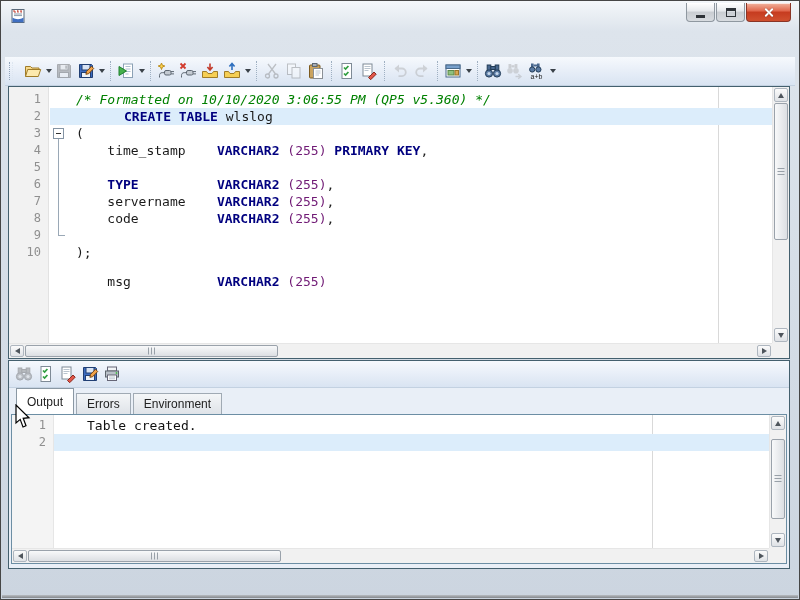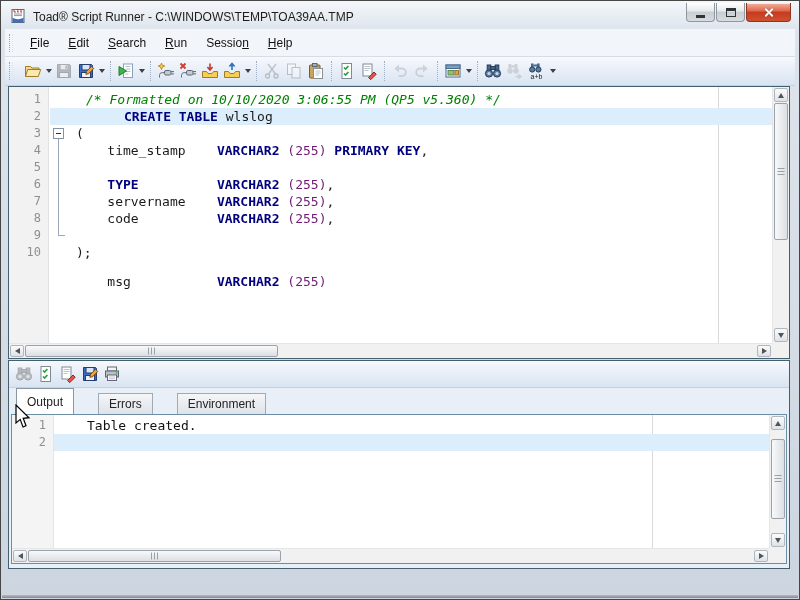--- a/index.html
+++ b/index.html
@@ -95,21 +95,21 @@
     background:linear-gradient(#f8f9fa,#dcdfe3); }
   .hthumb::after { content:""; position:absolute; left:50%; top:50%; width:8px; height:7px;
     transform:translate(-50%,-50%); background:repeating-linear-gradient(90deg,#98a0a8 0 1px,transparent 1px 3px); }
   .sb-corner { position:absolute; right:0; bottom:0; width:17px; height:15px; background:#f1f1f1; }
 
   
   .lower-panel { position:absolute; left:7px; right:9px; top:359px; height:209px;
     border:1px solid #44606e; background:#e9eff7; }
   #sub-toolbar { position:absolute; left:0; right:0; top:0; height:27px; padding-left:4px; }
   .tabsrow { position:absolute; left:0; right:0; top:27px; height:26px; display:flex;
-    align-items:flex-end; padding-left:7px; background:#e9eff7;gap:22px; }
+    align-items:flex-end; padding-left:7px; background:#e9eff7; }
   .tab { font-size:12px; color:#222; padding:3px 10px 3px; height:21px; margin-right:2px;
     border:1px solid #a0aab4; border-bottom:none; background:linear-gradient(#f4f6f8,#dfe3e8); white-space:nowrap; }
   .tab.active { background:#fff; height:26px; padding-top:6px; border-color:#8a98a4; position:relative; z-index:2; }
   .output-content { position:absolute; left:2px; right:2px; top:53px; bottom:4px;
     border:1px solid #6c8ea4; background:#fff; }
   .ogutter { position:absolute; left:0; top:0; bottom:15px; width:42px;
     background:#f4f4f4; border-right:1px solid #e6e6e6; }
   .oline { position:absolute; left:75px; white-space:pre; font:13px/17px "DejaVu Sans Mono", monospace;
     color:#111; z-index:2; }
   #output-hl { left:42px; right:17px; }
@@ -133,45 +133,33 @@
 
   <div class="titlebar">
     <span class="app-icon">
       <svg viewBox="0 0 16 16" width="16" height="16">
           <rect x="2" y="1.5" width="12" height="13" fill="#fff" stroke="#5a6a7a"></rect>
           <path d="M4 4h2M7.2 4h1.6M10.4 4h1.6M4 4v-2M7.8 4v-2M11 4v-2" stroke="#c0392b" fill="none"></path>
           <path d="M4 6h8M4 7.6h8" stroke="#8a9aaa" fill="none"></path>
           <path d="M2.5 9.5c3 2.2 8 2.2 11 0v4.8h-11z" fill="#3f6fc2"></path>
         </svg>
     </span>
-    <span class="title-text">Toad® Script Runner - C:\WINDOWS\TEMP\TOA39AA.TMP</span>
     <div class="winbtns">
       <div class="wbtn min">
           <span class="g-min"></span>
         </div>
       <div class="wbtn max">
           <span class="g-max"></span>
         </div>
       <div class="wbtn close">
           <span class="g-close"></span>
         </div>
     </div>
   </div>
 
-  <div class="menubar">
-    <span class="grip"></span>
-    <span id="menu-items" style="display:flex;">
-        <span class="mitem"><u>F</u>ile</span>
-        <span class="mitem"><u>E</u>dit</span>
-        <span class="mitem"><u>S</u>earch</span>
-        <span class="mitem"><u>R</u>un</span>
-        <span class="mitem">Sessio<u>n</u></span>
-        <span class="mitem"><u>H</u>elp</span>
-      </span>
-  </div>
 
   <div class="toolbar" id="main-toolbar">
     <span class="grip"></span>
   <div class="tbtn">
         <span class="ticon">
           <svg viewBox="0 0 18 18">
             <path d="M1.5 14.5v-10h5L8 6h7v1.5" fill="#f7d98b" stroke="#a07c28"></path>
             <path d="M1.5 14.5l2.2-7h13l-2.4 7z" fill="#fce9ae" stroke="#a07c28"></path>
           </svg>
         </span>
@@ -378,21 +366,21 @@
         <div class="ln" style="top: 157px;">10</div>
       </div>
     <div class="efold">
       <div class="fold-box"></div>
       <div class="fold-vline"></div>
       <div class="fold-tick"></div>
     </div>
     <div class="hl-bar" id="editor-hl" style="top: 21px;"></div>
     <div class="margin-guide" id="editor-guide"></div>
     <div class="ecode" id="editor-code">
-        <div class="cl" style="top: 4px; margin-left: 10px;"><span class="seg-c">/* Formatted on 10/10/2020 3:06:55 PM (QP5 v5.360) */</span></div>
+        <div class="cl" style="top: 4px;"><span class="seg-c">/* Formatted on 10/10/2020 3:06:55 PM (QP5 v5.360) */</span></div>
         <div class="cl" style="top: 21px; margin-left: 48px;"><span class="seg-k">CREATE TABLE</span><span class="seg-p"> wlslog</span></div>
         <div class="cl" style="top: 38px;"><span class="seg-p">(</span></div>
         <div class="cl" style="top: 55px;"><span class="seg-p">    time_stamp    </span><span class="seg-k">VARCHAR2</span><span class="seg-n"> (255)</span><span class="seg-p"> </span><span class="seg-k">PRIMARY KEY</span><span class="seg-p">,</span></div>
         <div class="cl" style="top: 89px;"><span class="seg-p">    </span><span class="seg-k">TYPE</span><span class="seg-p">          </span><span class="seg-k">VARCHAR2</span><span class="seg-n"> (255)</span><span class="seg-p">,</span></div>
         <div class="cl" style="top: 106px;"><span class="seg-p">    servername    </span><span class="seg-k">VARCHAR2</span><span class="seg-n"> (255)</span><span class="seg-p">,</span></div>
         <div class="cl" style="top: 123px;"><span class="seg-p">    code          </span><span class="seg-k">VARCHAR2</span><span class="seg-n"> (255)</span><span class="seg-p">,</span></div>
         <div class="cl" style="top: 140px; margin-top: 46px;"><span class="seg-p">    msg           </span><span class="seg-k">VARCHAR2</span><span class="seg-n"> (255)</span></div>
         <div class="cl" style="top: 157px;"><span class="seg-p">);</span></div>
       </div>
     <div class="vsb">

